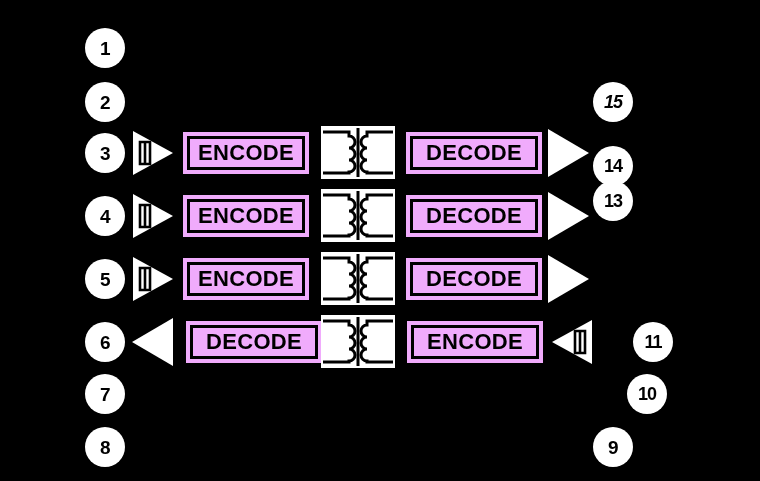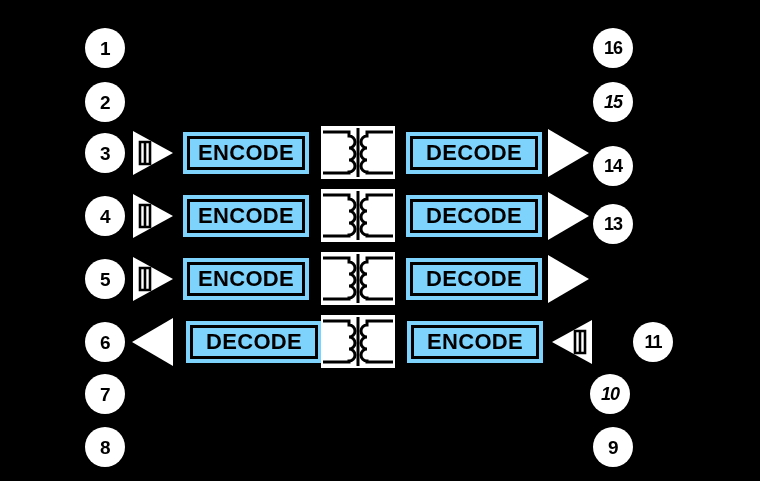--- a/index.html
+++ b/index.html
@@ -31,21 +31,21 @@
     font-family: "Liberation Sans", sans-serif;
     font-weight: bold;
     font-size: 19px;
     line-height: 1;
     letter-spacing: -0.5px;
     box-sizing: border-box;
   }
   .pin.two-digit { font-size: 18px; letter-spacing: -1px; }
   .codeblock-outer {
     position: absolute;
-    background: #7dd3fc;
+    background: #f0abfc;
     box-sizing: border-box;
   }
 
   
   .tri {
     position: absolute;
   }
   .tri svg { display: block; }
 
   
@@ -79,36 +79,33 @@
   <div class="pin" style="left:85px; top:322px;">
     <span>6</span>
   </div>
   <div class="pin" style="left:85px; top:374px;">
     <span>7</span>
   </div>
   <div class="pin" style="left:85px; top:427px;">
     <span>8</span>
   </div>
 
-  <div class="pin two-digit" style="left:593px; top:28px;">
-    <span>16</span>
-  </div>
   <div class="pin two-digit" style="left:593px; top:82px;font-style:italic;">
     <span>15</span>
   </div>
   <div class="pin two-digit" style="left:593px; top:146px;">
     <span>14</span>
   </div>
-  <div class="pin two-digit" style="left:593px; top:204px;">
+  <div class="pin two-digit" style="left:593px; top:181px;">
     <span>13</span>
   </div>
   <div class="pin two-digit" style="left:593px; top:322px;margin-left:40px;">
     <span>11</span>
   </div>
-  <div class="pin two-digit" style="left:590px; top:374px;font-style:italic;">
+  <div class="pin two-digit" style="left:627px; top:374px;">
     <span>10</span>
   </div>
   <div class="pin" style="left:593px; top:427px;">
     <span>9</span>
   </div>
 
   <div class="tri" style="left:131px; top:129px;">
     <svg width="44" height="48" viewBox="0 0 44 48">
       <polygon points="2,2 2,46 42,24" fill="#ffffff"></polygon>
       <path d="M9,13 L9,35 L18,35 M9,13 L19,13 L19,35 M14,13 L14,35" stroke="#000000" stroke-width="2.6" fill="none" stroke-linecap="square"></path>

